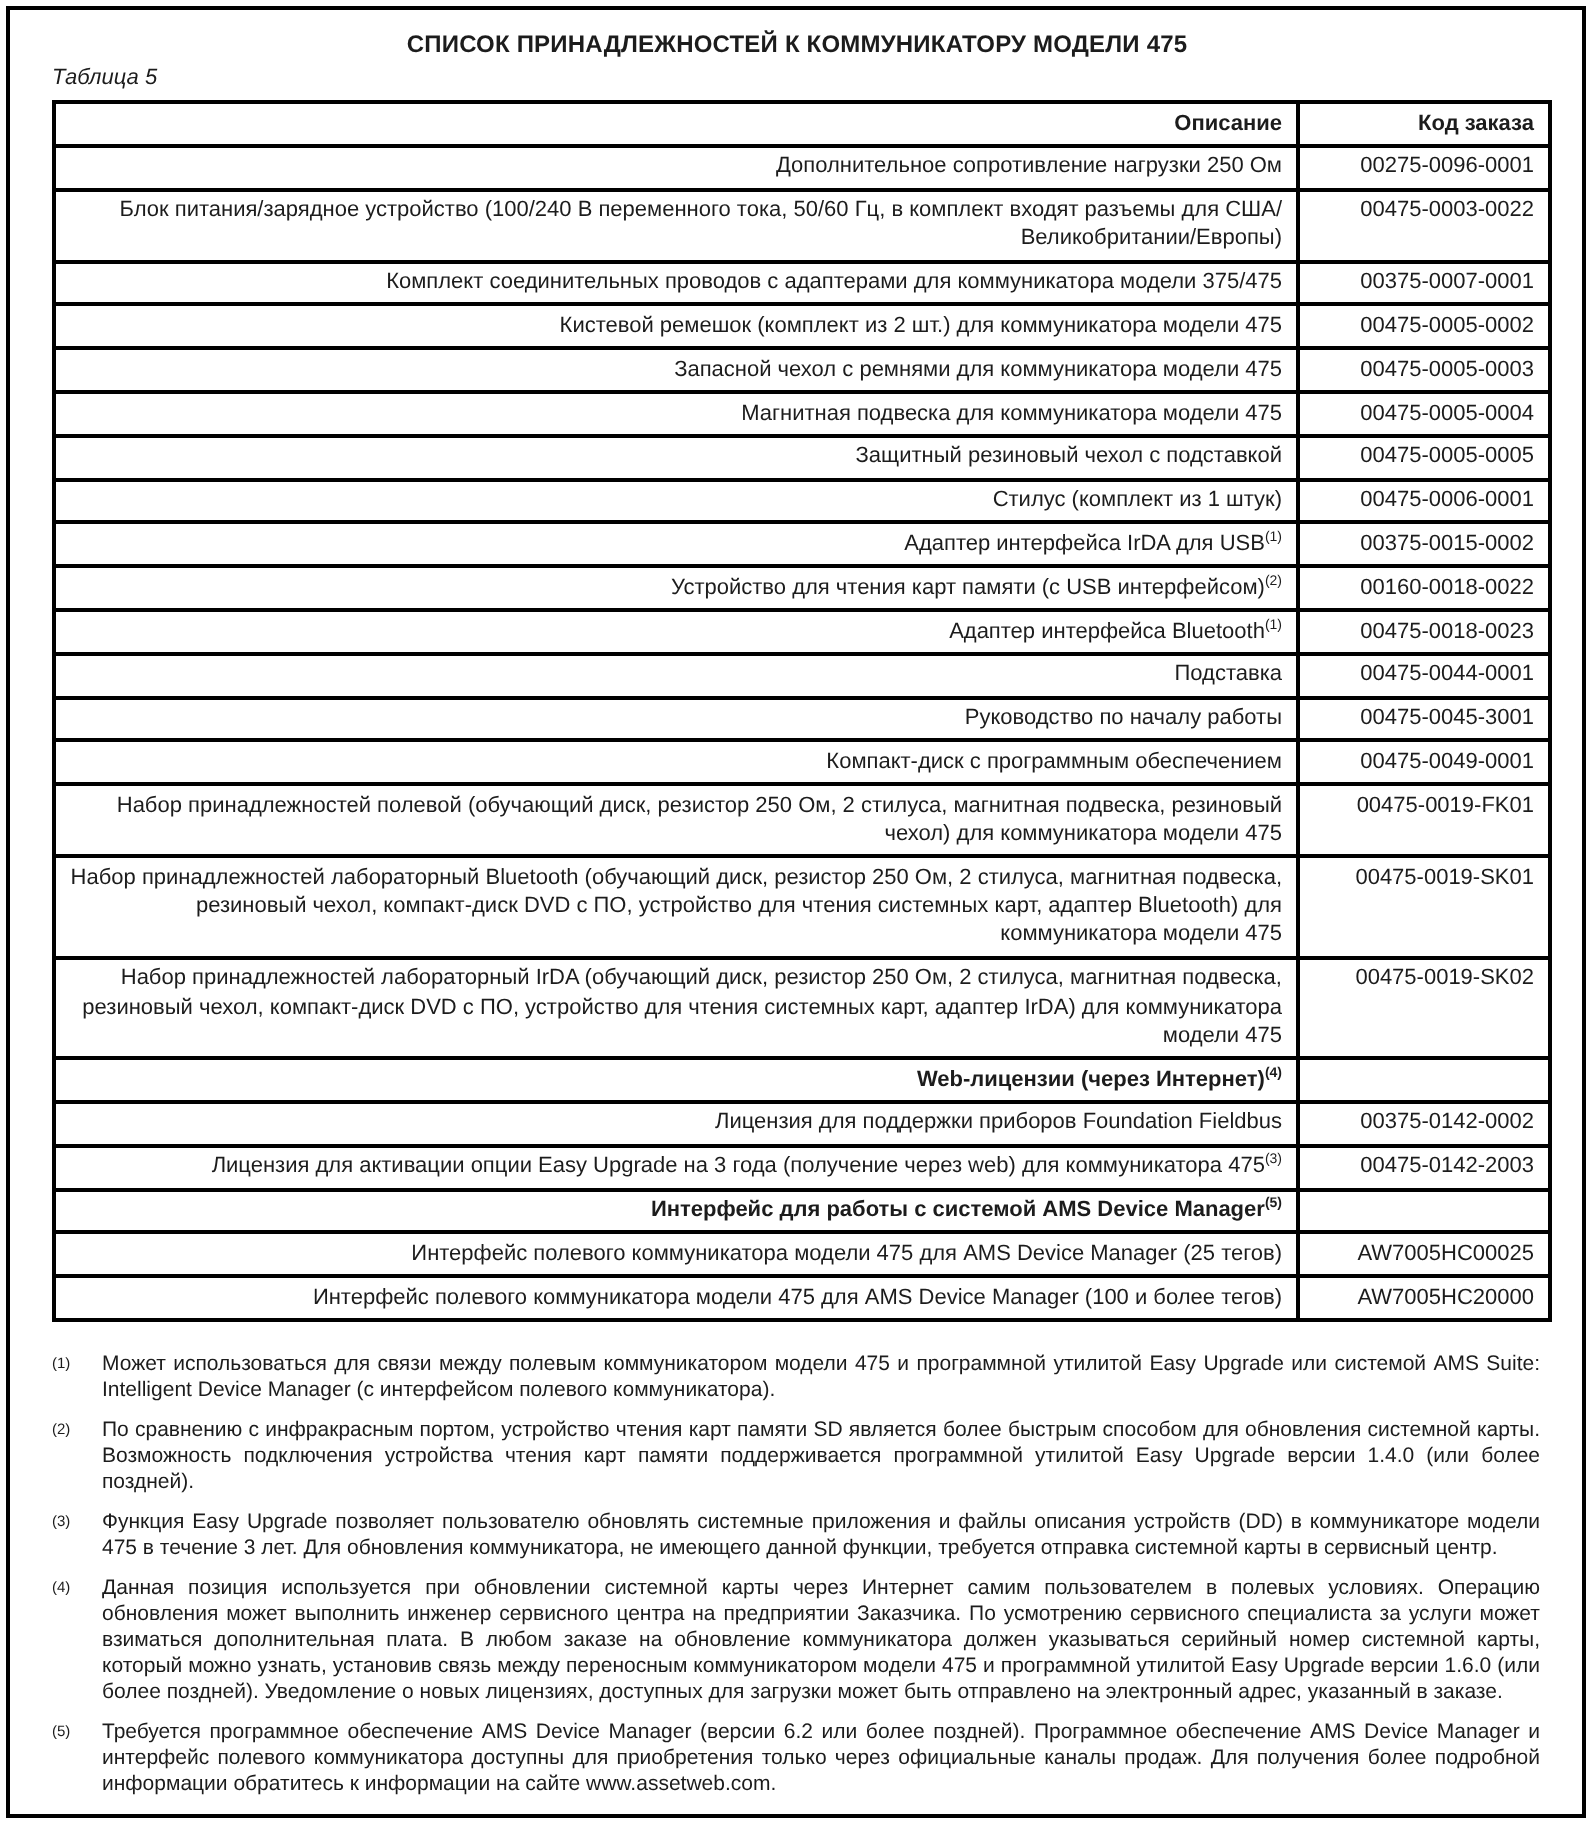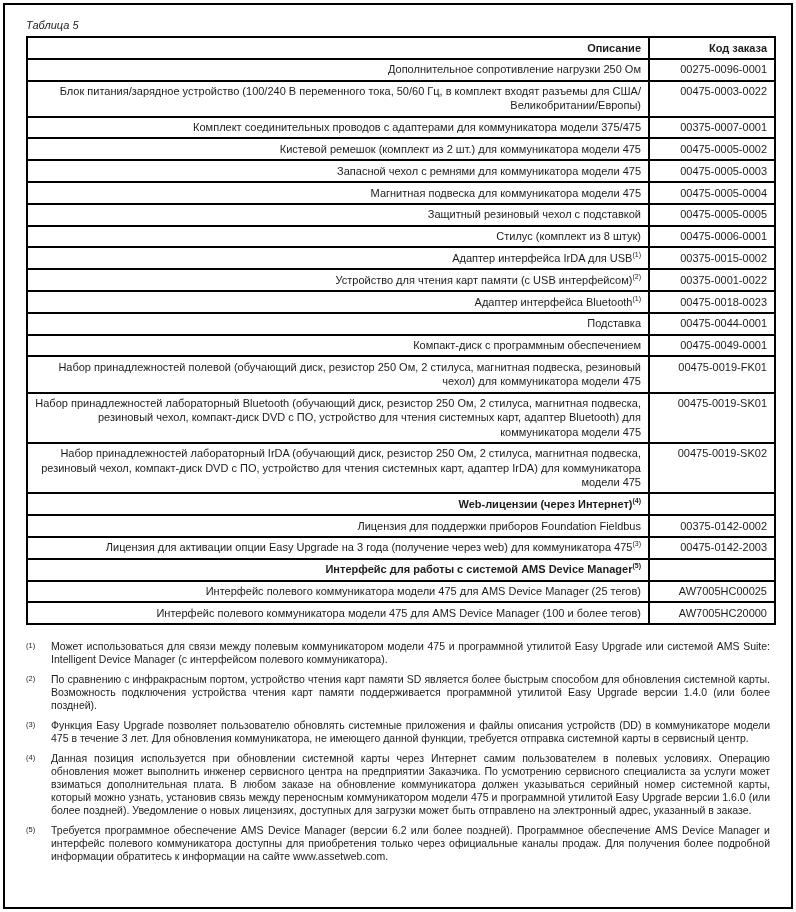--- a/index.html
+++ b/index.html
@@ -76,20 +76,21 @@
   .fn-text {
     flex: 1;
     text-align: justify;
   }
 </style>
 </head>
 <body>
 
 <div class="page-border">
 
+  <h1 class="doc-title">СПИСОК ПРИНАДЛЕЖНОСТЕЙ К КОММУНИКАТОРУ МОДЕЛИ 475</h1>
 
   <div class="table-label">Таблица 5</div>
 
   <table class="acc-table">
     <thead>
       <tr>
         <th class="col-desc">Описание</th>
         <th class="col-code">Код заказа</th>
       </tr>
     </thead>
@@ -116,40 +117,44 @@
         </tr>
         <tr>
           <td class="desc">Магнитная подвеска для коммуникатора модели 475</td>
           <td class="code">00475-0005-0004</td>
         </tr>
         <tr>
           <td class="desc">Защитный резиновый чехол с подставкой</td>
           <td class="code">00475-0005-0005</td>
         </tr>
         <tr>
-          <td class="desc">Стилус (комплект из 8 штук)</td>
+          <td class="desc">Стилус (комплект из 1 штук)</td>
           <td class="code">00475-0006-0001</td>
         </tr>
         <tr>
           <td class="desc">Адаптер интерфейса IrDA для USB<sup class="fn-ref">(1)</sup></td>
           <td class="code">00375-0015-0002</td>
         </tr>
         <tr>
           <td class="desc">Устройство для чтения карт памяти (с USB интерфейсом)<sup class="fn-ref">(2)</sup></td>
-          <td class="code">00375-0001-0022</td>
+          <td class="code">00160-0018-0022</td>
         </tr>
         <tr>
           <td class="desc">Адаптер интерфейса Bluetooth<sup class="fn-ref">(1)</sup></td>
           <td class="code">00475-0018-0023</td>
         </tr>
         <tr>
           <td class="desc">Подставка</td>
           <td class="code">00475-0044-0001</td>
         </tr>
         <tr>
+          <td class="desc">Руководство по началу работы</td>
+          <td class="code">00475-0045-3001</td>
+        </tr>
+        <tr>
           <td class="desc">Компакт-диск с программным обеспечением</td>
           <td class="code">00475-0049-0001</td>
         </tr>
         <tr>
           <td class="desc">Набор принадлежностей полевой (обучающий диск, резистор 250 Ом, 2 стилуса, магнитная подвеска, резиновый чехол) для коммуникатора модели 475</td>
           <td class="code">00475-0019-FK01</td>
         </tr>
         <tr>
           <td class="desc">Набор принадлежностей лабораторный Bluetooth (обучающий диск, резистор 250 Ом, 2 стилуса, магнитная подвеска, резиновый чехол, компакт-диск DVD с ПО, устройство для чтения системных карт, адаптер Bluetooth) для коммуникатора модели 475</td>
           <td class="code">00475-0019-SK01</td>

